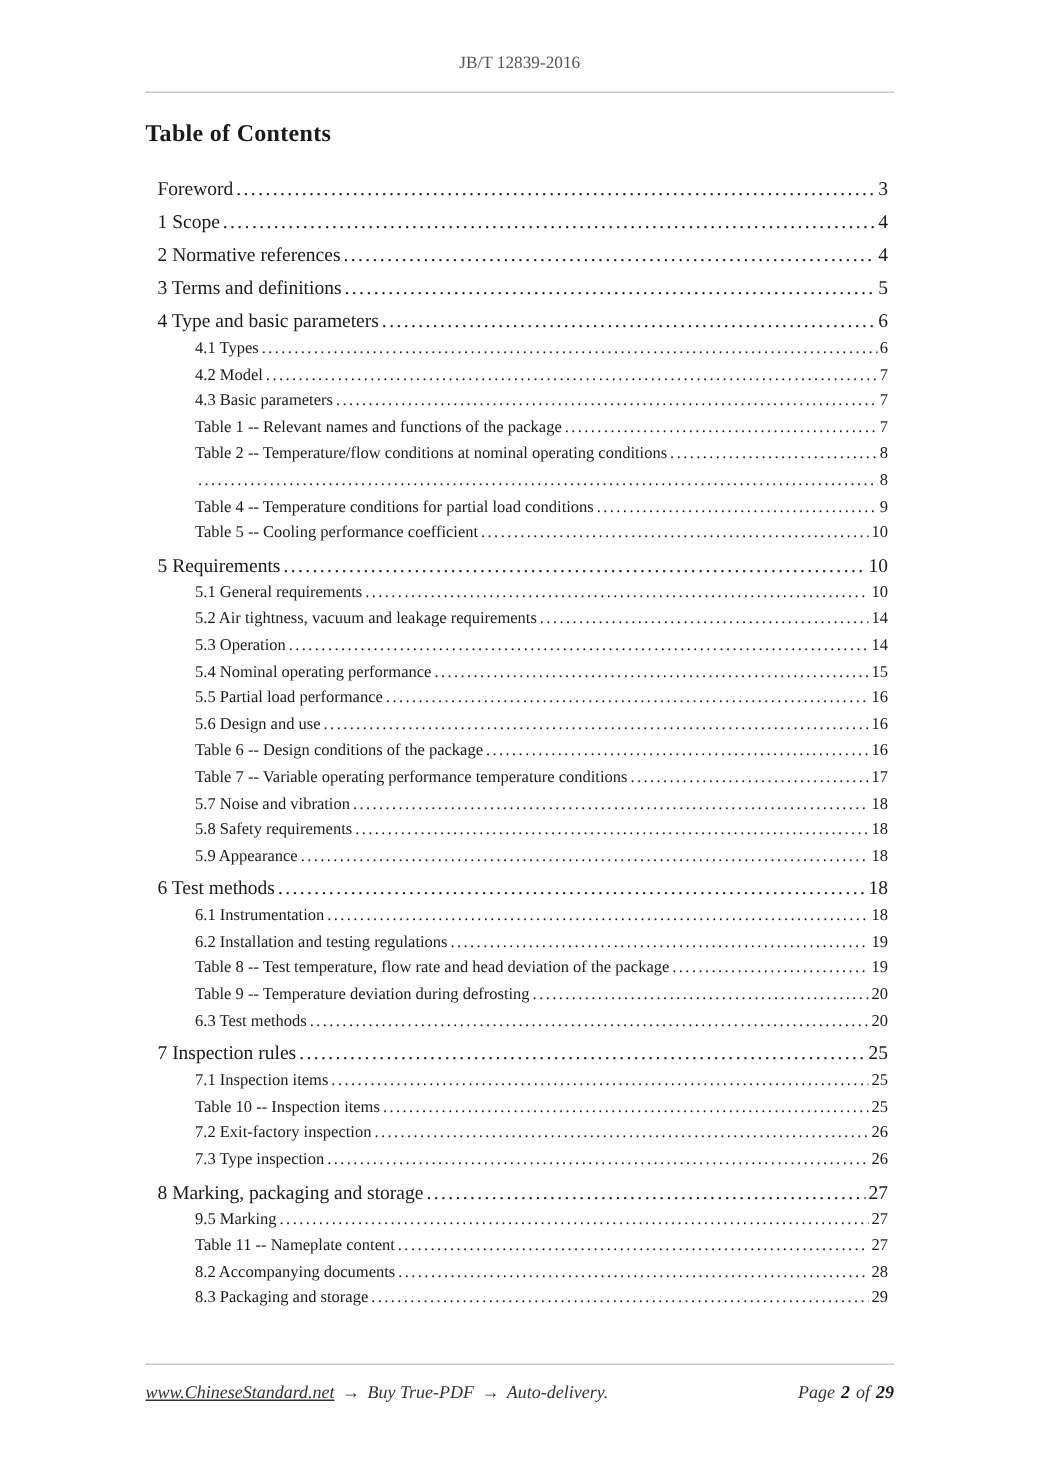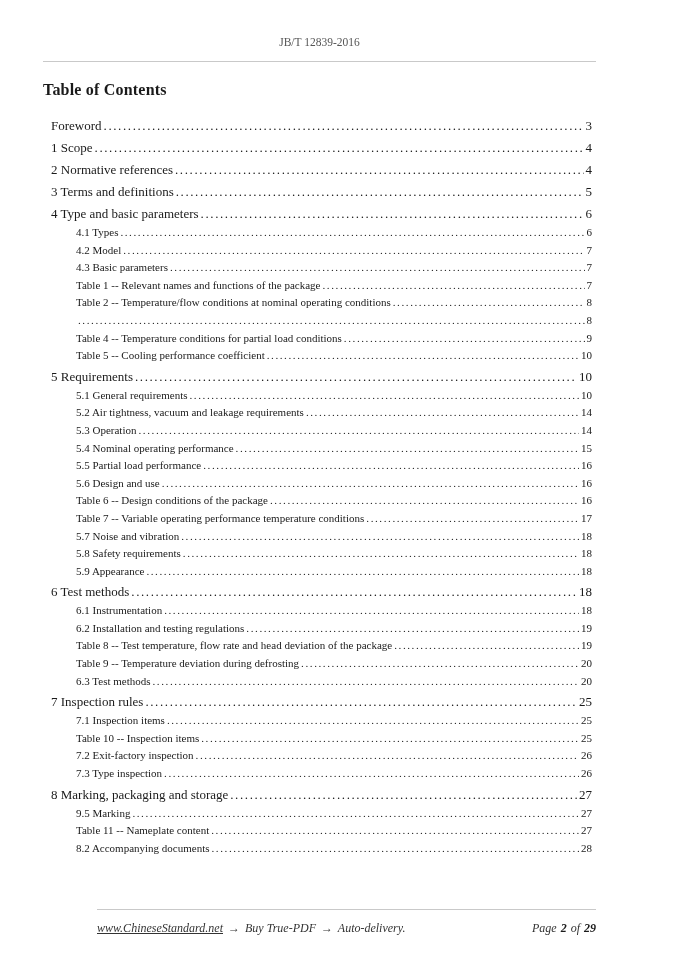--- a/index.html
+++ b/index.html
@@ -7,21 +7,21 @@
   body {
     background: #ffffff;
     font-family: "Liberation Serif", "DejaVu Serif", serif;
     color: #1a1a1a;
     overflow: hidden;
   }
   .page {
     position: relative;
     width: 693px;
     height: 980px;
-    padding: 36px 97px 0 43px;
+    padding: 36px 97px 0 97px;
   }
   .doc-header {
     text-align: center;
     font-size: 11.5px;
     color: #555555;
     height: 16px;
   }
   .rule {
     border: none;
     border-top: 1px solid #c9c9c9;
@@ -294,20 +294,25 @@
       </div>
       <div class="toc-row level2">
         <span class="toc-label">Table 11 -- Nameplate content</span>
         <span class="toc-dots"></span>
         <span class="toc-page">27</span>
       </div>
       <div class="toc-row level2">
         <span class="toc-label">8.2 Accompanying documents</span>
         <span class="toc-dots"></span>
         <span class="toc-page">28</span>
+      </div>
+      <div class="toc-row level2">
+        <span class="toc-label">8.3 Packaging and storage</span>
+        <span class="toc-dots"></span>
+        <span class="toc-page">29</span>
       </div>
     </div>
 
   <hr class="rule footer-rule">
 
   <div class="footer">
     <div class="footer-left">
       <a href="#" class="site-link">www.ChineseStandard.net</a>
       <span class="arrow">→</span>
       <span>Buy True-PDF</span>

